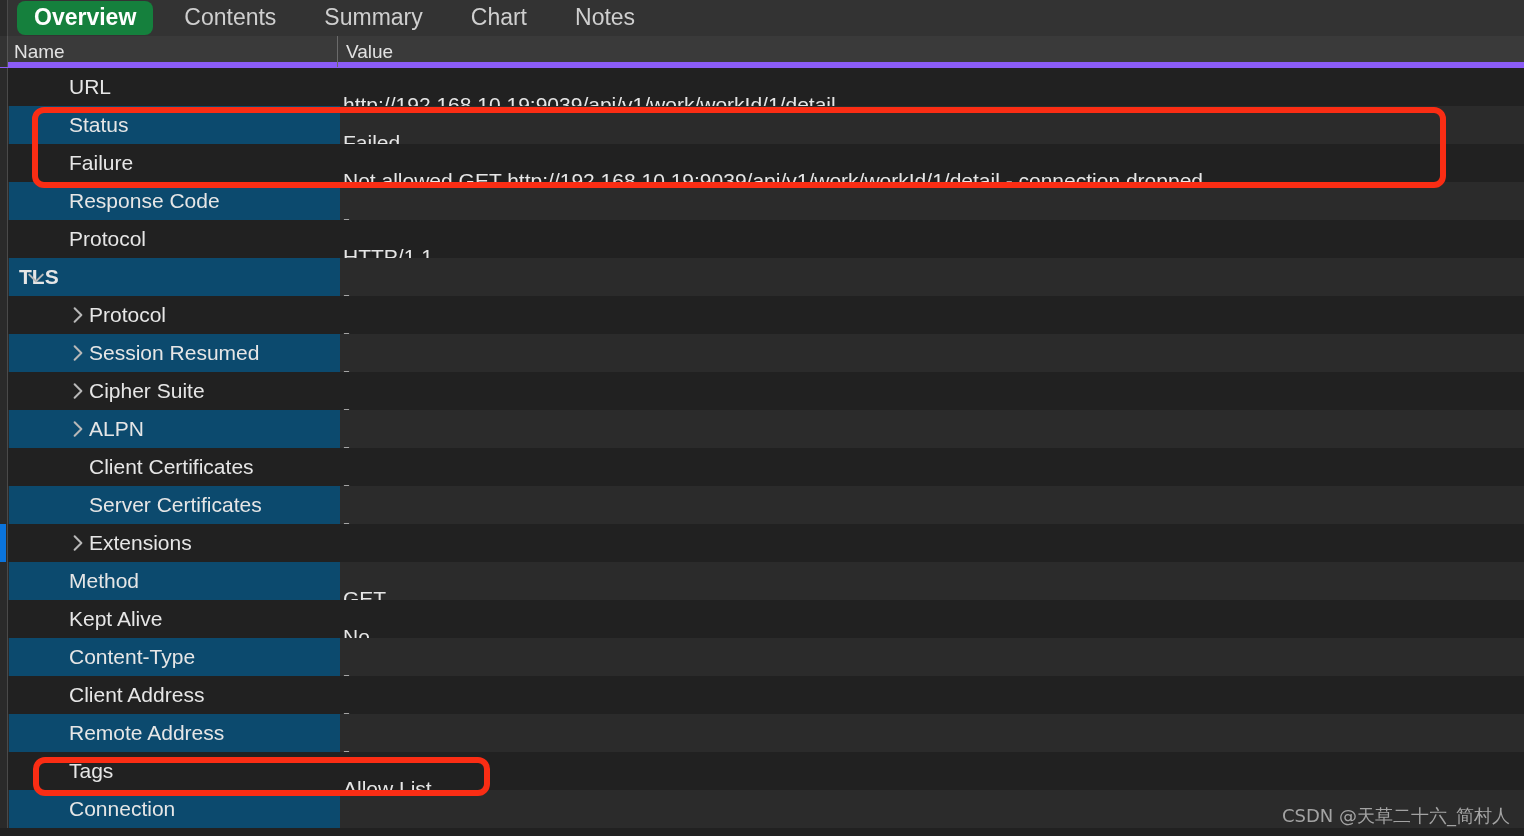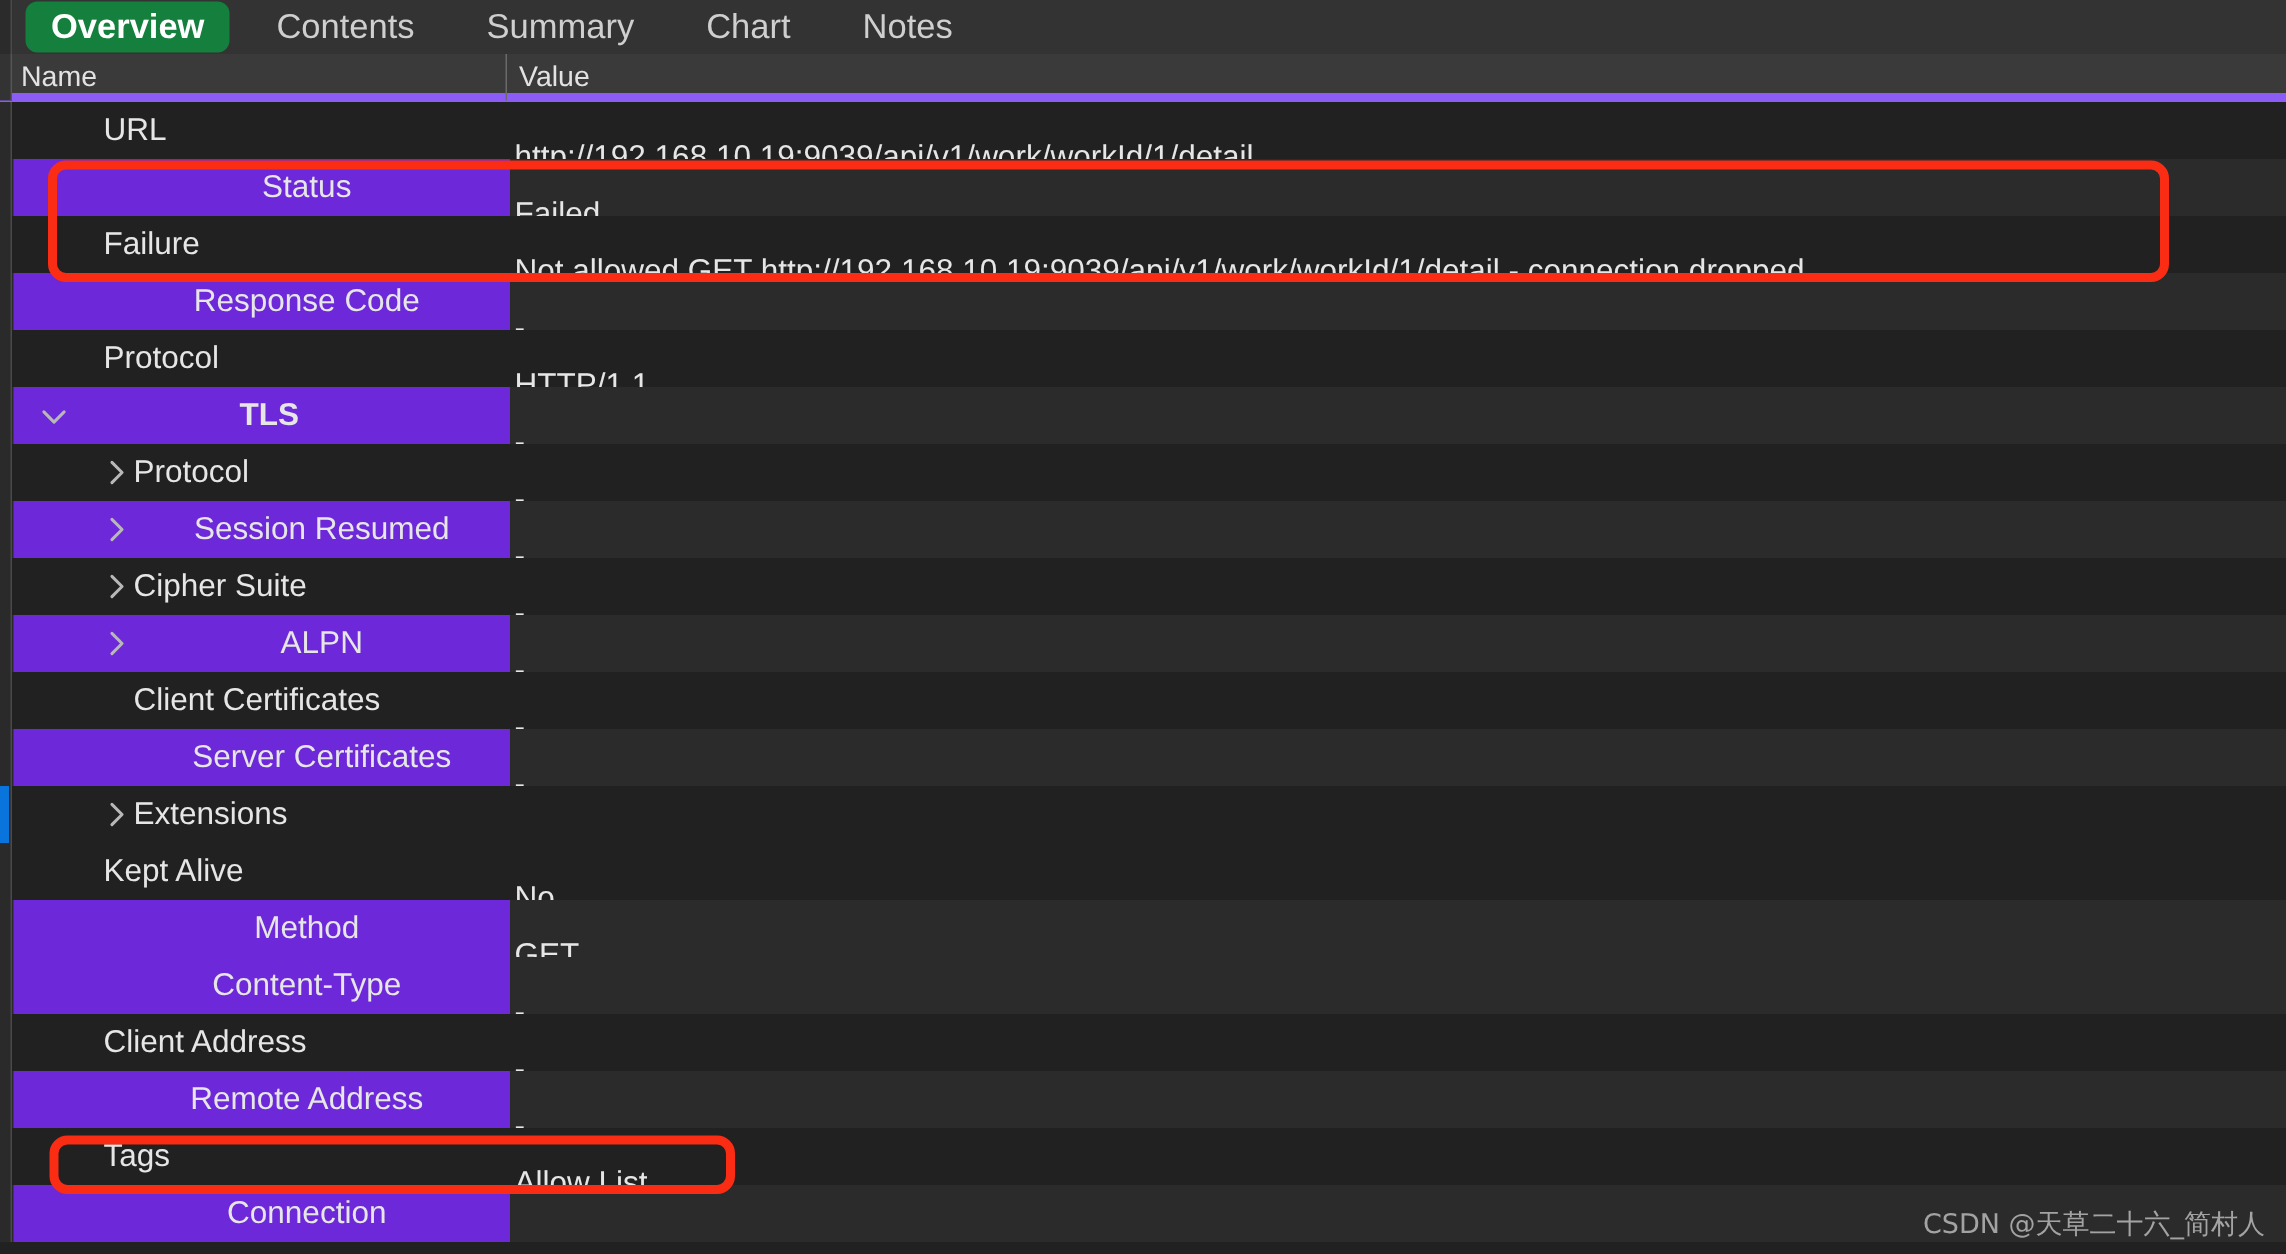--- a/index.html
+++ b/index.html
@@ -137,21 +137,21 @@
     left: 341px; top: 0;
     right: 16px; height: 48px;
     display: flex;
     align-items: flex-end;
     box-sizing: border-box;
   }
   
   .row.odd  { background: #212121; }
   .row.even { background: #2b2b2b; }
   .row.odd  .cell-name { background: #212121; }
-  .row.even .cell-name { background: #6d28d9; justify-content: center; }
+  .row.even .cell-name { background: #0c4a6e; }
 
   .label, .value {
     font-size: 21px;
     color: #e6e6e6;
     white-space: nowrap;
     line-height: 22px;
   }
   .value { padding-left: 2px; }
   .row.group .label { font-weight: bold; }
 
@@ -371,36 +371,36 @@
               <path d="M5 2 L11 8 L5 14" fill="none" stroke="#b8b8b8" stroke-width="1.8" stroke-linecap="round" stroke-linejoin="round"></path>
             </svg>
           </span>
           <span class="label indent1">Extensions</span>
         </div>
         <div class="cell-value">
           <span class="value"></span>
         </div>
         <div class="scroll-indicator" style="top: 0px; height: 38px;"></div>
       </div>
+      <div class="row even">
+        <div class="gutter"></div>
+        <div class="cell-name">
+          <span class="label indent0">Method</span>
+        </div>
+        <div class="cell-value">
+          <span class="value">GET</span>
+        </div>
+      </div>
       <div class="row odd">
         <div class="gutter"></div>
         <div class="cell-name">
           <span class="label indent0">Kept Alive</span>
         </div>
         <div class="cell-value">
           <span class="value">No</span>
-        </div>
-      </div>
-      <div class="row even">
-        <div class="gutter"></div>
-        <div class="cell-name">
-          <span class="label indent0">Method</span>
-        </div>
-        <div class="cell-value">
-          <span class="value">GET</span>
         </div>
       </div>
       <div class="row even">
         <div class="gutter"></div>
         <div class="cell-name">
           <span class="label indent0">Content-Type</span>
         </div>
         <div class="cell-value">
           <span class="value">-</span>
         </div>

